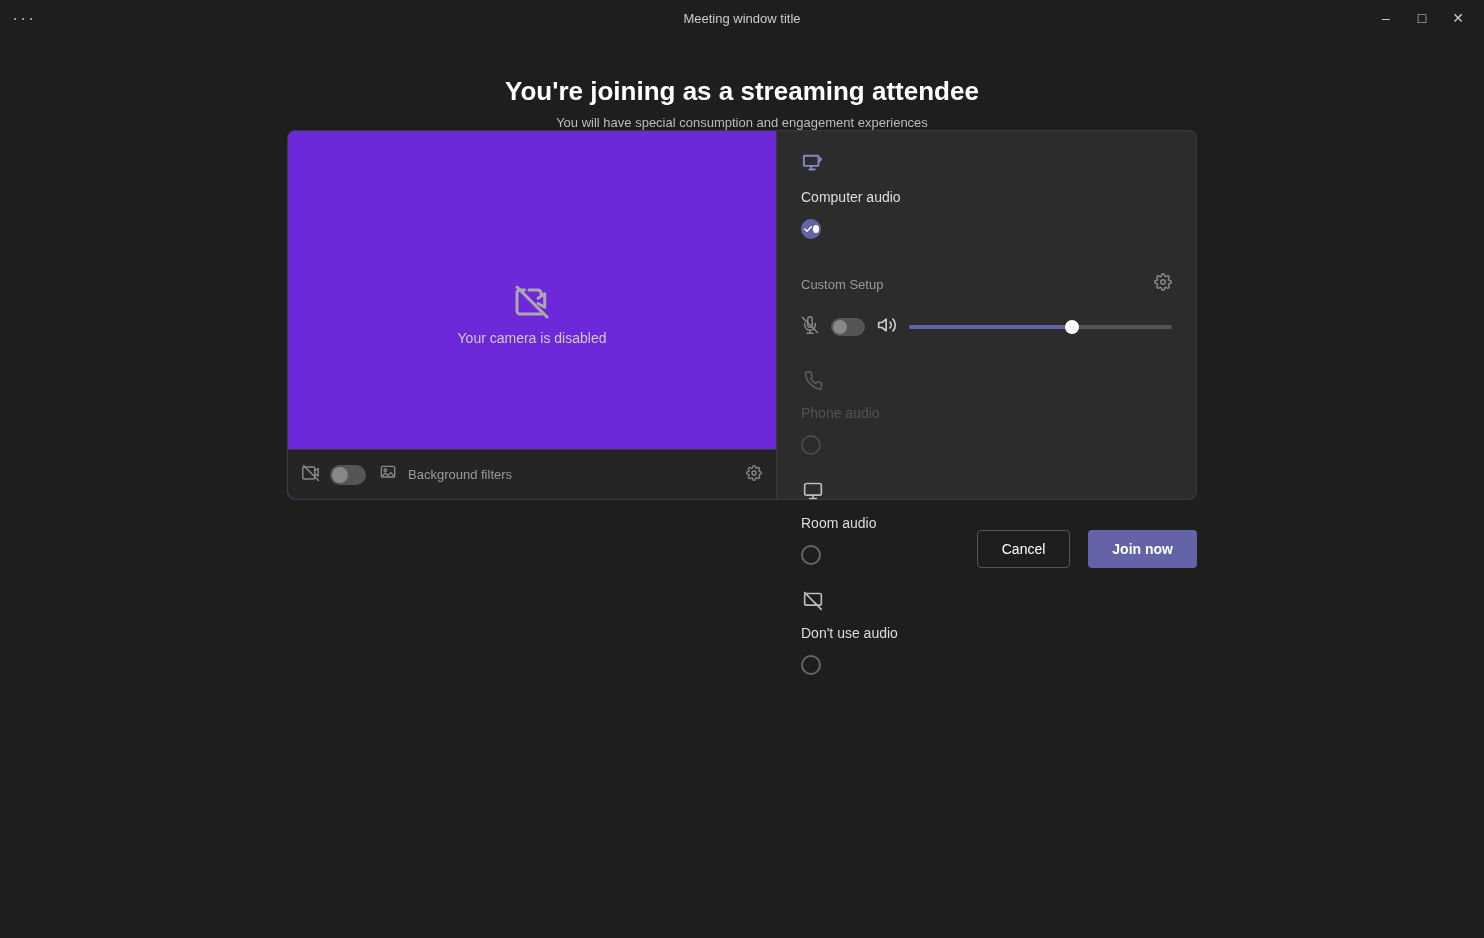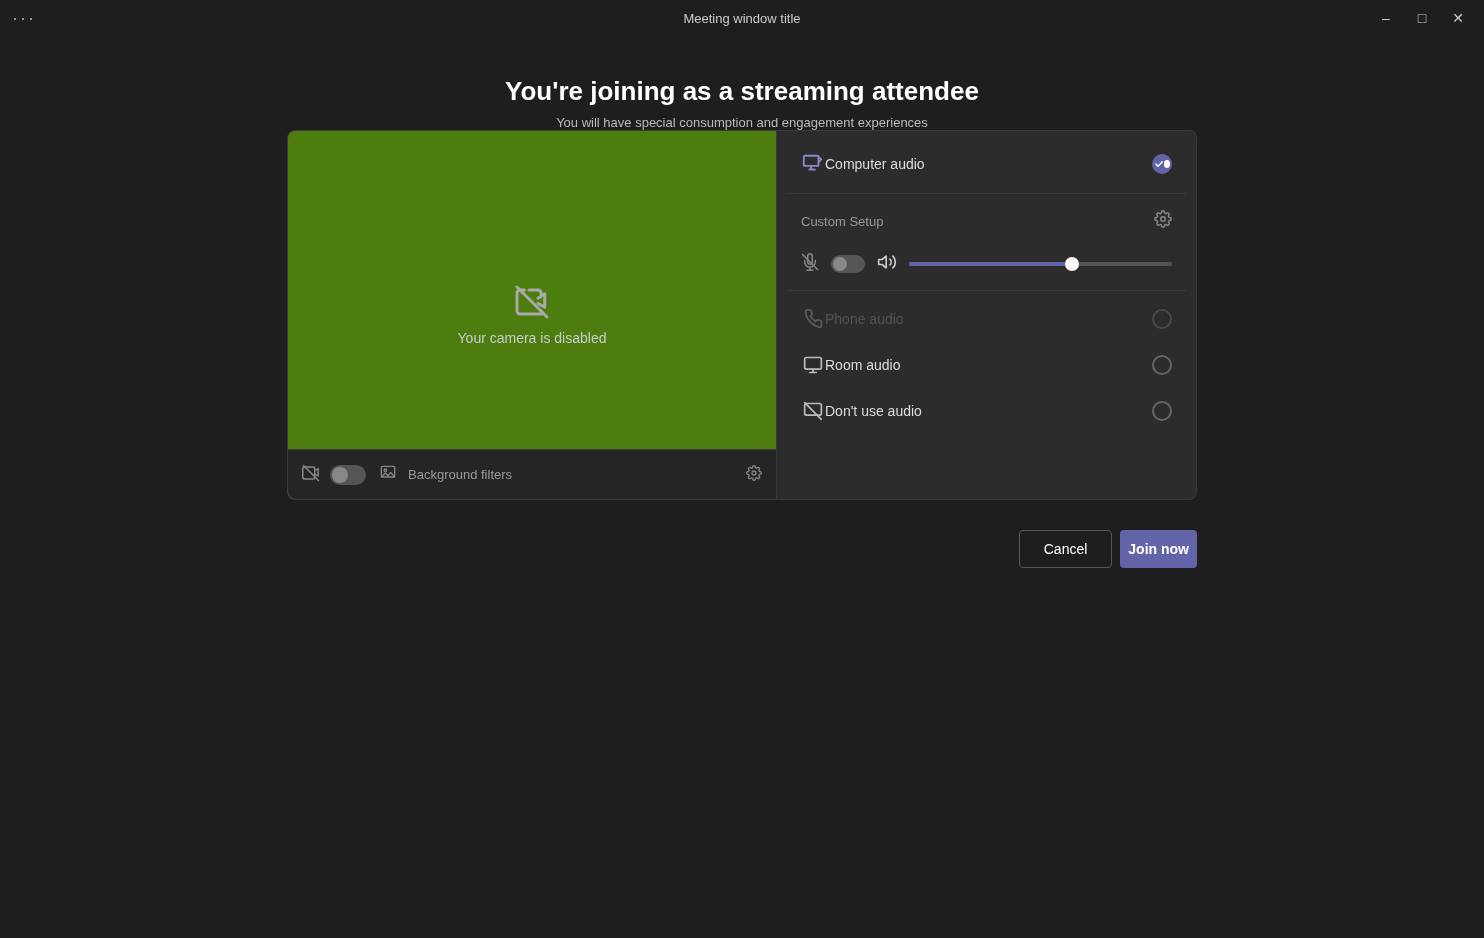--- a/index.html
+++ b/index.html
@@ -80,21 +80,21 @@
     .panels {
       display: flex;
       gap: 0;
       align-items: flex-start;
     }
 
     
     .camera-panel {
       width: 490px;
       height: 370px;
-      background: #4d7c0f;
+      background: #6d28d9;
       border-radius: 8px 0 0 8px;
       position: relative;
       display: flex;
       flex-direction: column;
       align-items: center;
       justify-content: center;
       border: 1px solid #3a3a3a;
     }
     .camera-disabled-text {
       font-size: 14px;
@@ -149,24 +149,25 @@
       border-left: none;
       display: flex;
       flex-direction: column;
       padding: 10px;
       gap: 2px;
     }
 
     
     .audio-option {
       display: flex;
-      align-items: center;
       padding: 12px 14px;
       border-radius: 6px;
       cursor: pointer;
+      gap: 14px;
+      flex-direction: column;
     }
     .audio-option.selected { background: #2c2c2c; }
 
     .audio-option-icon {
       font-size: 18px;
       color: #bbb;
       width: 24px;
       display: flex;
       align-items: center;
       justify-content: center;
@@ -242,37 +243,37 @@
       border-radius: 50%;
       position: absolute;
       top: 2px;
       left: 2px;
     }
     .volume-icon { color: #ccc; font-size: 16px; }
 
     
     .action-buttons {
       display: flex;
-      gap: 8px;
+      gap: 18px;
       margin-top: 30px;
       align-self: flex-end;
       margin-right: calc((1484px - 910px) / 2);
     }
     .btn-cancel {
       padding: 10px 24px;
       border-radius: 4px;
       border: 1px solid #555;
       background: transparent;
       color: #fff;
       font-size: 14px;
       cursor: pointer;
       font-family: 'Segoe UI', sans-serif;
     }
     .btn-join {
-      padding: 10px 8px;
+      padding: 10px 24px;
       border-radius: 4px;
       border: none;
       background: #6264a7;
       color: #fff;
       font-size: 14px;
       cursor: pointer;
       font-family: 'Segoe UI', sans-serif;
       font-weight: 600;
     }
 

